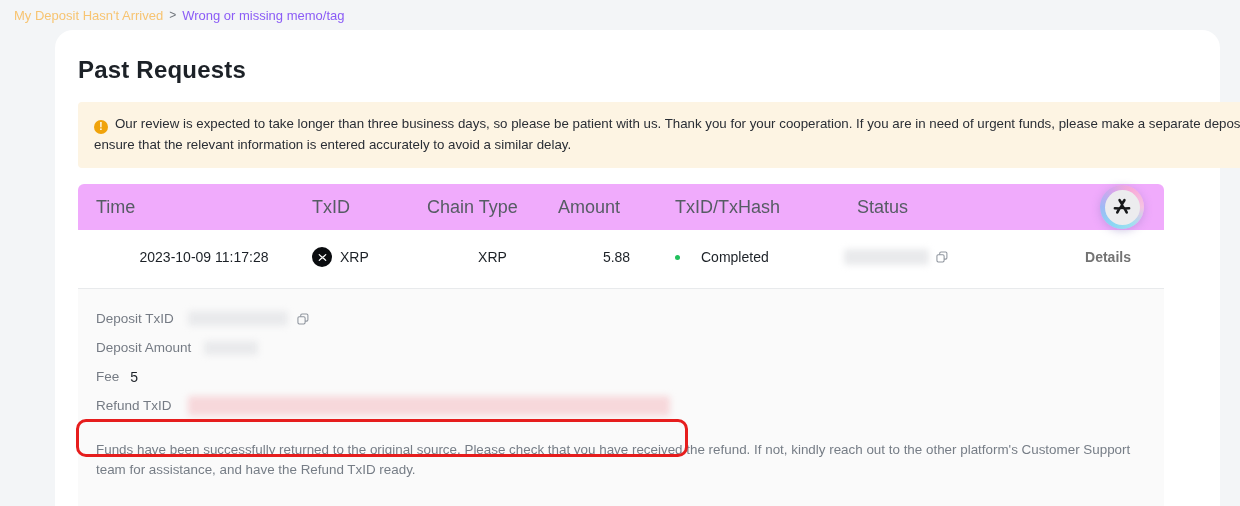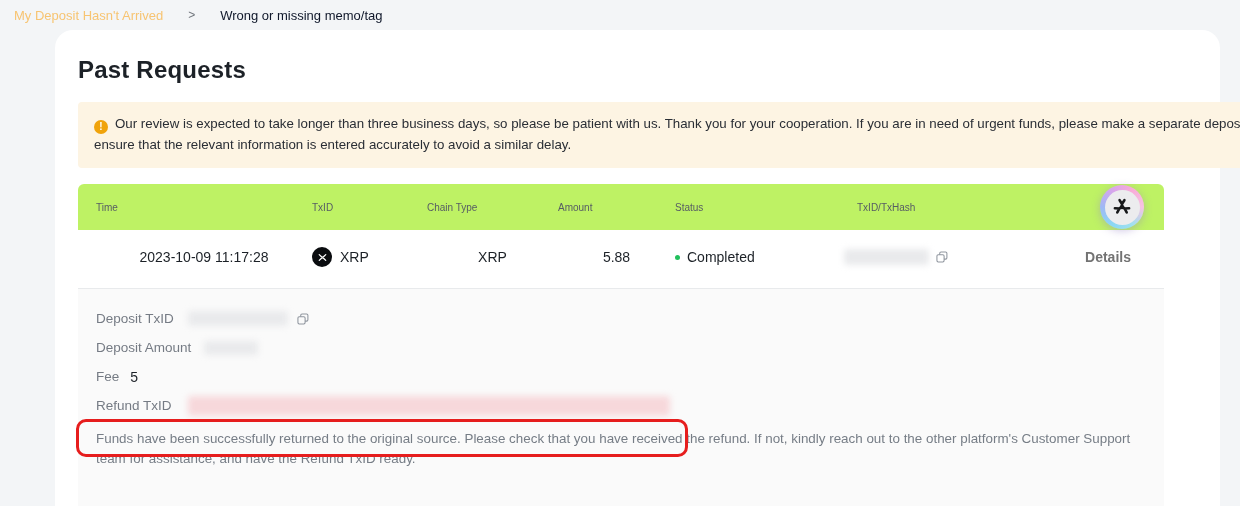--- a/index.html
+++ b/index.html
@@ -1,51 +1,51 @@
 <!DOCTYPE html>
 <html><head>
 <meta charset="utf-8">
 <style>
   * { margin:0; padding:0; box-sizing:border-box; }
   html,body { width:1240px; height:506px; overflow:hidden;
     font-family:"Liberation Sans", sans-serif; background:#f3f5f7; }
 
   
-  .topbar { height:30px; display:flex; align-items:center; gap:25px; padding-left:14px; font-size:13px; }
+  .topbar { height:30px; display:flex; align-items:center; gap:6px; padding-left:14px; font-size:13px; }
   .crumb-link { color:#f7c472; cursor:pointer; }
   .crumb-sep { color:#70757c; font-size:12px; }
-  .crumb-current { color:#0f172a; }
+  .crumb-current { color:#8b5cf6; }
 
   
   .card { position:absolute; left:55px; top:30px; width:1165px; height:476px;
     background:#ffffff; border-radius:18px 18px 0 0; }
   .card-inner { padding:26px 0 0 23px; }
 
   .page-title { font-size:24px; font-weight:bold; color:#1c2127; letter-spacing:.2px; }
 
   
   .notice { margin-top:18px; width:1218px; background:#fdf4e3; border-radius:4px;
     padding:11px 16px 13px 16px; font-size:13.3px; line-height:21px; color:#2a2e35; }
   .notice-icon { display:inline-flex; width:14px; height:14px; border-radius:50%;
     background:#f0a30b; color:#fff; font-size:10px; font-weight:bold;
     align-items:center; justify-content:center; margin-right:7px; vertical-align:-2px; }
 
   
   .table { margin-top:16px; width:1086px; position:relative; }
   .grid-row { display:grid; grid-template-columns:216px 115px 131px 117px 182px 195px 1fr;
     padding-left:18px; align-items:center; }
-  .thead { height:46px; background:#bef264; border-radius:6px 6px 0 0;
-    font-size:10px; color:#565c64; position:relative; }
+  .thead { height:46px; background:#f0abfc; border-radius:6px 6px 0 0;
+    font-size:18px; color:#565c64; position:relative; }
   .trow { height:54px; background:#fff; font-size:14px; color:#1c2127;text-align:center; }
 
   .coin-cell { display:flex; align-items:center; gap:8px; }
   .xrp-badge { width:20px; height:20px; border-radius:50%; background:#0a0c0f;
     display:flex; align-items:center; justify-content:center; flex:0 0 auto; }
 
-  .status-cell { display:flex; align-items:center; gap:7px; }
+  .status-cell { display:flex; align-items:center; gap:21px; }
   .status-dot { width:5px; height:5px; border-radius:50%; background:#21c05c; }
 
   .txid-cell { display:flex; align-items:center; gap:6px; margin-left:-13px; }
   .blob { background:#e9eaec; border-radius:3px; filter:blur(3px); }
   .blob-rowtxid { width:85px; height:16px; }
   .copy-icon { cursor:pointer; flex:0 0 auto; display:inline-flex; }
 
   .details-link { color:#737373; font-weight:700; cursor:pointer; font-size:14px; }
 
   .row-gap { height:4px; background:#fff; }
@@ -57,21 +57,21 @@
   .frow { display:flex; align-items:center; height:21px; margin-bottom:8px;text-align:right; }
   .blob-d1 { width:100px; height:15px; margin-left:14px; }
   .blob-d2 { width:54px; height:14px; margin-left:13px; }
   .blob-d3 { width:75px; height:14px; margin-left:12px; }
   .fee-value { color:#1c2127; font-size:14px; margin-left:11px; }
   .row-refund-txid { margin-top:1px; }
   .blob-pink { width:482px; height:20px; margin-left:16px; background:#f7d8db;
     border-radius:3px; filter:blur(3px); }
   .redbox { position:absolute; left:-2px; top:130px; width:612px; height:38px;
     border:3px solid #e61d1d; border-radius:10px; pointer-events:none; }
-  .panel-note { margin-top:13px; font-size:13.4px; line-height:20px; color:#767d86; max-width:1056px; }
+  .panel-note { margin-top:24px; font-size:13.4px; line-height:20px; color:#767d86; max-width:1056px; }
 
   .panel .copy-icon { margin-left:8px; }
 
   
   .ext-icon { position:absolute; right:20px; top:1px; width:44px; height:44px; border-radius:50%;
     background:conic-gradient(from 210deg, #8bd7f4, #9fb9f5, #d7a5ec, #f8abd8, #f6c3e3, #9fe0f0, #8bd7f4);
     display:flex; align-items:center; justify-content:center;
     box-shadow:0 2px 8px rgba(150,130,200,.45); cursor:pointer; }
   .ext-icon-inner { width:35px; height:35px; border-radius:50%; background:#ececee;
     display:flex; align-items:center; justify-content:center; }
@@ -94,22 +94,22 @@
       <span class="notice-icon">!</span><span>Our review is expected to take longer than three business days, so please be patient with us. Thank you for your cooperation. If you are in need of urgent funds, please make a separate deposit and ensure that the relevant information is entered accurately to avoid a similar delay.</span>
     </div>
 
     <div class="table">
 
       <div class="grid-row thead">
         <div>Time</div>
         <div>TxID</div>
         <div>Chain Type</div>
         <div>Amount</div>
+        <div>TxID/TxHash</div>
         <div>Status</div>
-        <div>TxID/TxHash</div>
         <div></div>
         <div class="ext-icon">
           <div class="ext-icon-inner">
             <svg width="24" height="24" viewBox="0 0 24 24" fill="none" stroke="#17181a" stroke-width="2.6" stroke-linecap="round">
               <g>
                 <path d="M12 13 L12 9 M12 9 L9.6 5.2 M12 9 L14.4 5.2"></path>
                 <path d="M12 13 L12 9 M12 9 L9.6 5.2 M12 9 L14.4 5.2" transform="rotate(120 12 12)"></path>
                 <path d="M12 13 L12 9 M12 9 L9.6 5.2 M12 9 L14.4 5.2" transform="rotate(240 12 12)"></path>
               </g>
             </svg>

